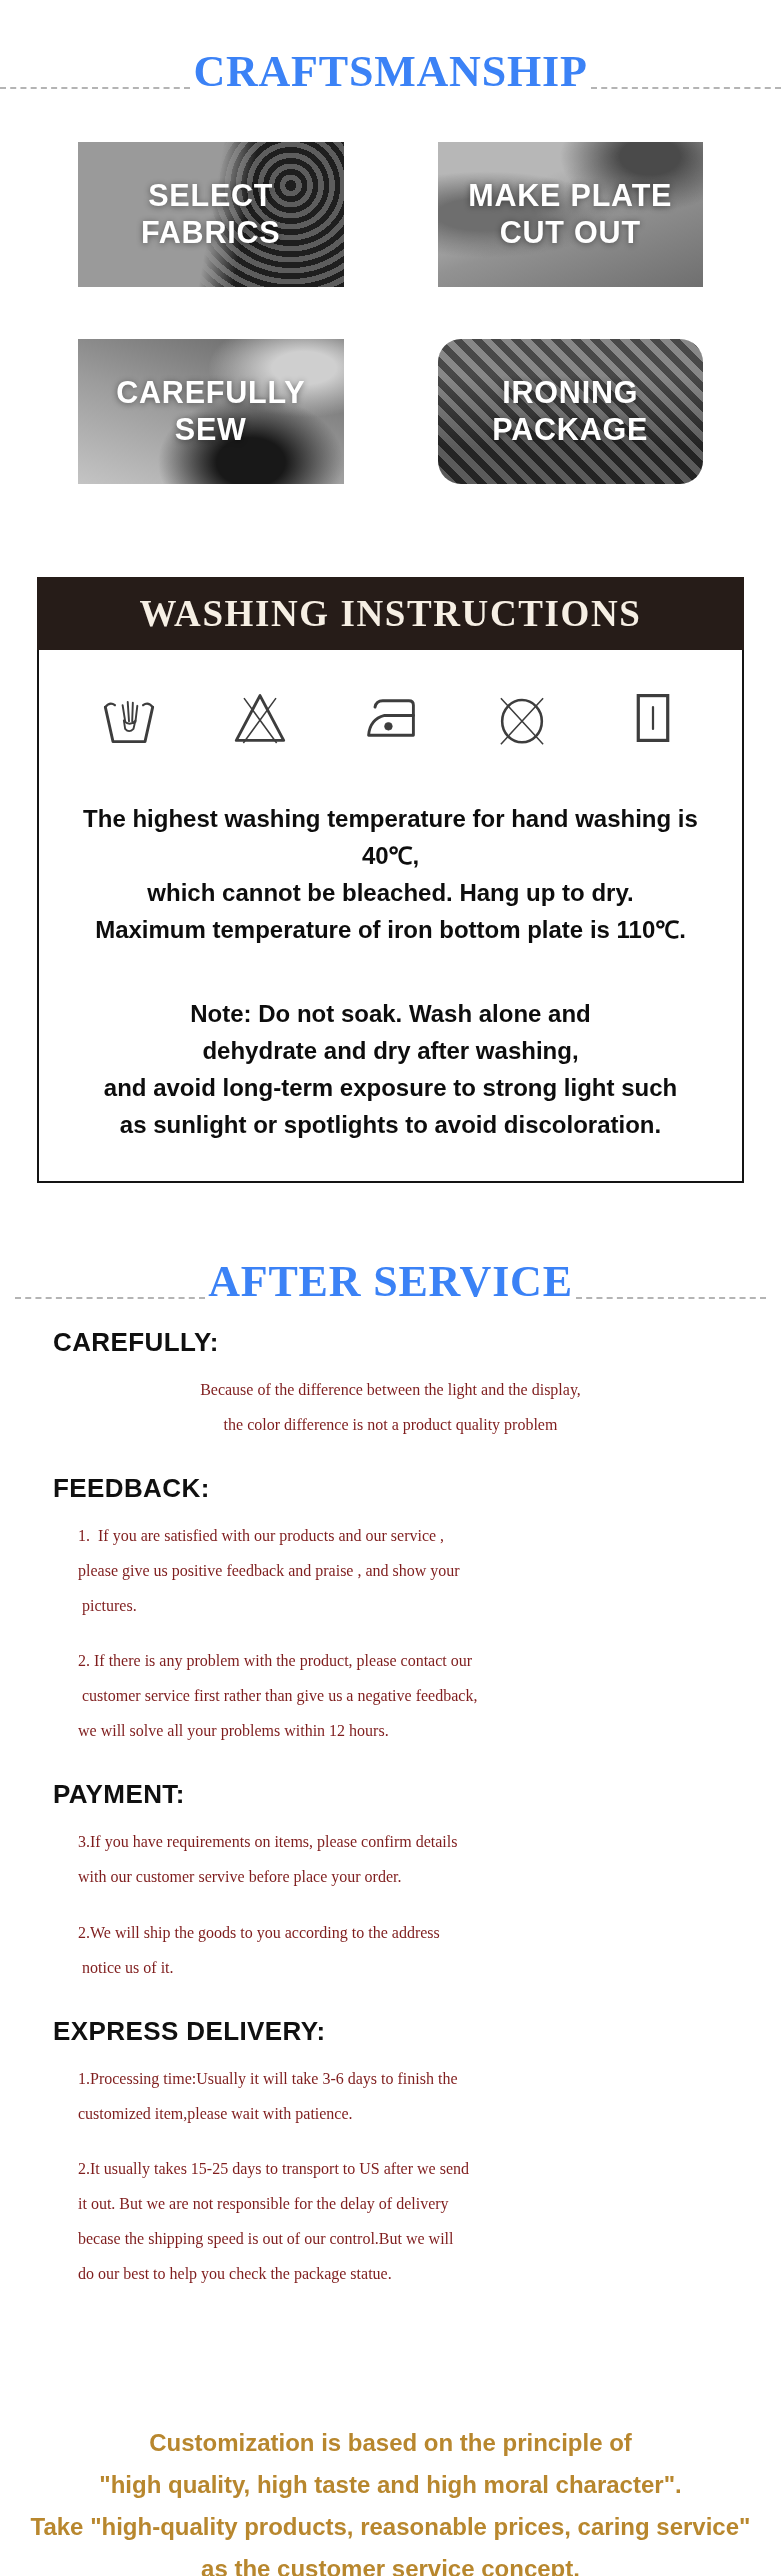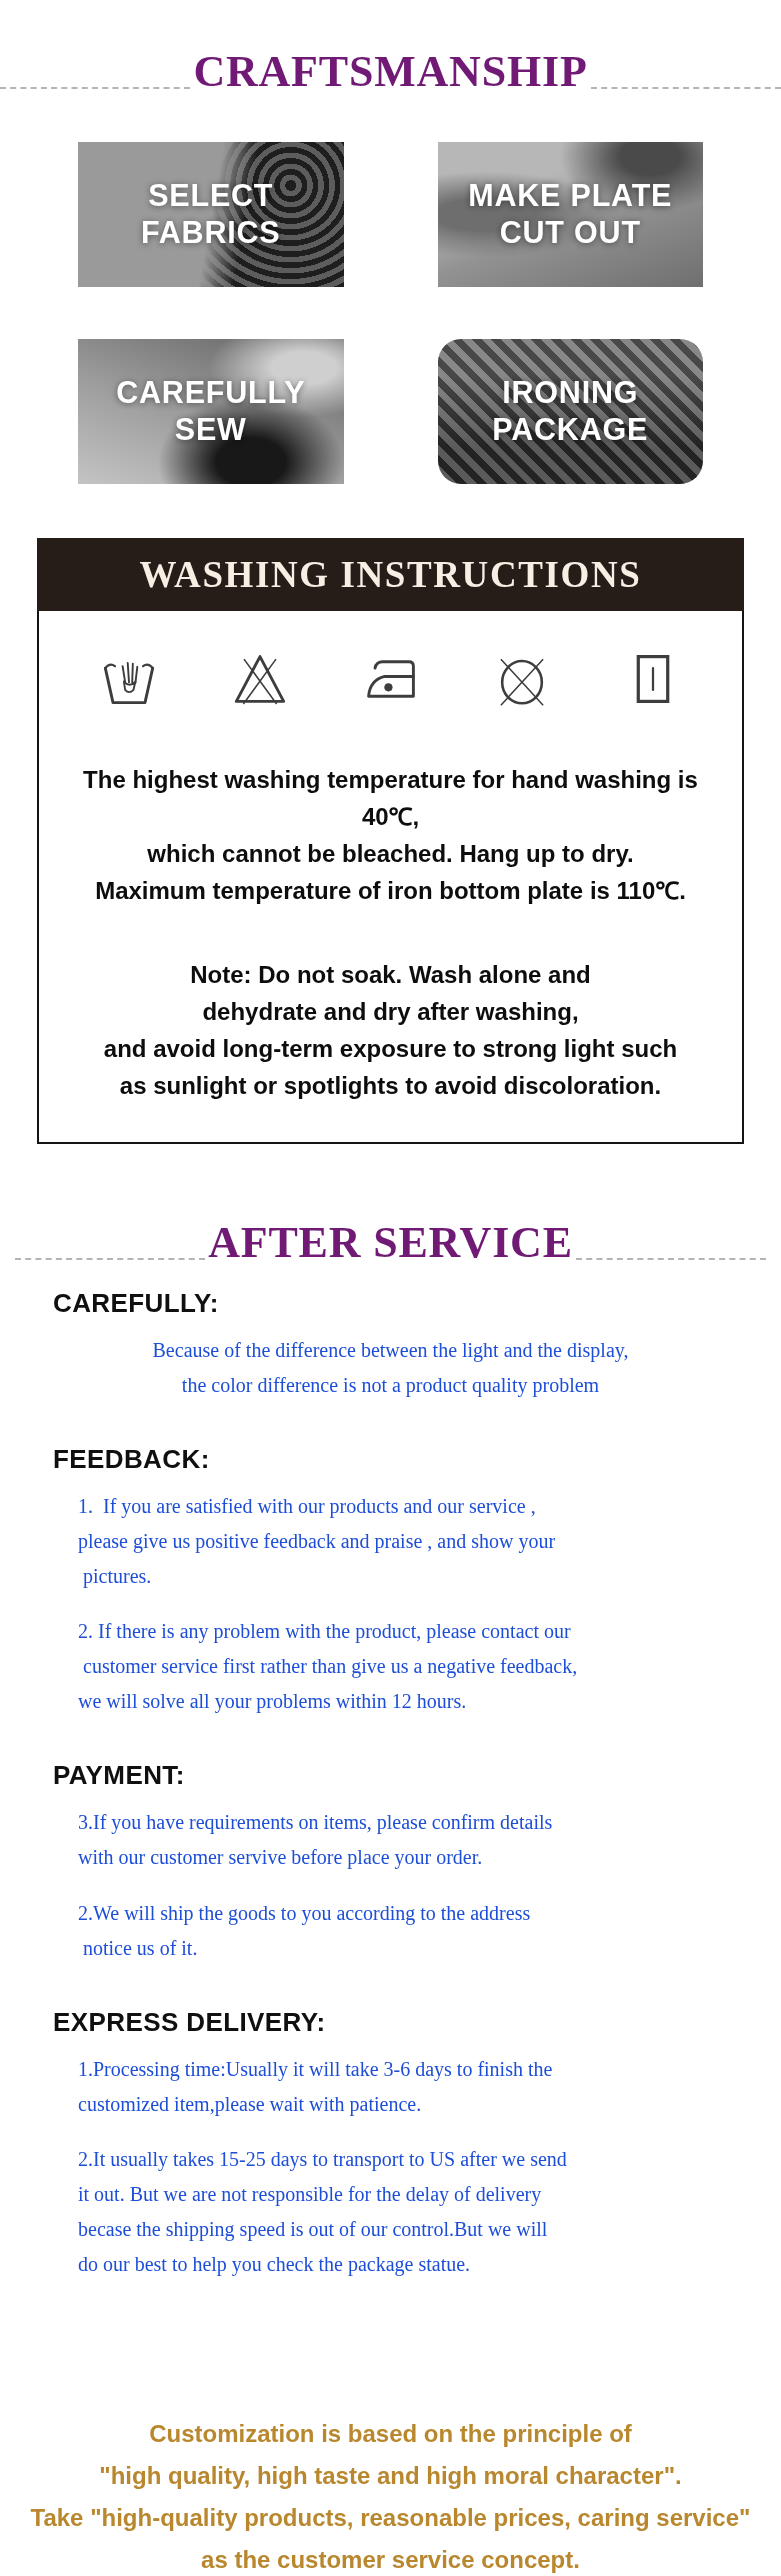--- a/index.html
+++ b/index.html
@@ -12,21 +12,21 @@
   .page { width: 781px; min-height: 2576px; position: relative; }
 
   
   .sec-header { display: flex; align-items: flex-end; justify-content: center; }
   .sec-header .dash { border-top: 2.3px dashed #b4b4b4; height: 0; margin-bottom: 7.8px; }
   .sec-header .dash.l { width: 190px; }
   .sec-header .dash.r { width: 190px; }
   .sec-title {
     font-family: "Liberation Serif", serif; font-weight: bold;
     font-size: 44px; line-height: 1.1; letter-spacing: 0.8px;
-    color: #701a75; margin: 0 3.1px; white-space: nowrap;
+    color: #3b82f6; margin: 0 3.1px; white-space: nowrap;
   }
   .craft-header { padding-top: 48px; }
   .after-header { margin-top: 75px; text-align: center; }
 
   
   .tiles {
     width: 705px; margin: 33px auto 0;
     display: grid; grid-template-columns: 1fr 1fr; gap: 27px 14px;
   }
   .tile { position: relative; height: 145px; overflow: hidden; }
@@ -46,47 +46,47 @@
       linear-gradient(160deg, #b7b7b7 0 30%, #929292 55%, #6f6f6f 100%); }
   .photo-3 { background:
       radial-gradient(ellipse at 65% 85%, #181818 0 14%, rgba(24,24,24,0) 38%),
       radial-gradient(ellipse at 85% 20%, #cfcfcf 0 10%, rgba(207,207,207,0) 30%),
       linear-gradient(200deg, #606060, #9c9c9c 55%, #c4c4c4 100%); }
   .photo-4 { background:
       repeating-linear-gradient(45deg, rgba(15,15,15,0.55) 0 7px, rgba(130,130,130,0.45) 7px 14px),
       linear-gradient(180deg, #8d8d8d 0 25%, #3b3b3b 75%); border-radius: 23px; }
 
   
-  .wash { width: 707px; margin: 42px auto 0; }
+  .wash { width: 707px; margin: 81px auto 0; }
   .wash-banner {
     height: 73px; display: flex; align-items: center; justify-content: center;
     font-family: "Liberation Serif", serif; font-weight: bold;
     font-size: 37px; letter-spacing: 1.6px;
   }
   .wash-box { border: 2.3px solid #141414; border-top: none; padding: 36px 19px 38px; background: #fff; }
   .icons-row { display: flex; align-items: center; justify-content: center; gap: 67px; }
   .care { width: 64px; height: 64px; display: block; }
   .care path, .care rect, .care ellipse, .care line { stroke: #3d3d3d; fill: none; }
   .wash-para {
     margin-top: 50px; text-align: center; font-weight: bold;
     font-size: 24px; line-height: 37px; color: #0d0d0d;
   }
   .wash-para.note { margin-top: 47px; }
   .wash-line { white-space: pre-wrap; }
 
   
-  .svc-section { margin-top: 41px; }
+  .svc-section { margin-top: 31px; }
   .svc-heading {
     margin: 0 0 0 53px; font-size: 26px; font-weight: bold;
     letter-spacing: 0.4px; color: #101010;
   }
   .svc-item {
     margin: 14px 41px 0 78px;
-    font-family: "Liberation Serif", serif; font-size: 20px;
-    line-height: 35px; color: #1d4ed8;
+    font-family: "Liberation Serif", serif; font-size: 16px;
+    line-height: 35px; color: #7f1d1d;
   }
   .svc-item.centered { margin-left: 47px; margin-right: 47px; text-align: center; }
   .svc-item + .svc-item { margin-top: 20.3px; }
   .svc-line { white-space: pre-wrap; }
   .svc-section.first { margin-top: 20.3px; }
 
   
   .gold-footer {
     margin-top: 131px; text-align: center; font-weight: bold;
     font-size: 24px; line-height: 42px;

